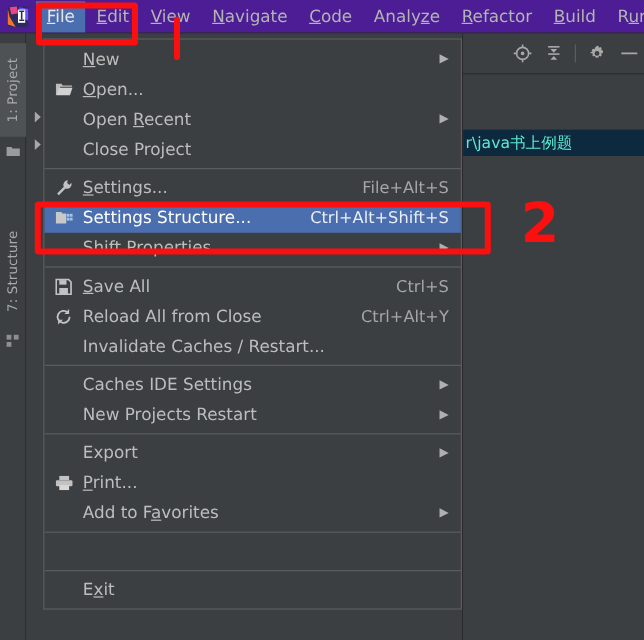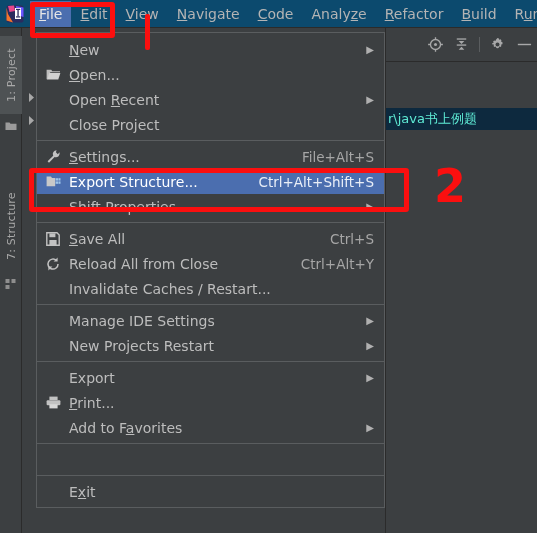--- a/index.html
+++ b/index.html
@@ -14,21 +14,21 @@
     position: relative;
     width: 537px; height: 533px;
     background: #3c3f41;
     color: #bbbbbb;
   }
 
   
   .menubar {
     position: absolute; left: 0; top: 0;
     width: 537px; height: 28px;
-    background: #0c4a6e;
+    background: #4c1d95;
     display: flex; align-items: center;
     border-bottom: 1px solid #2b2b2b;
   }
   .logo {
     width: 30px; height: 28px;
     display: flex; align-items: center; justify-content: center;
     flex: 0 0 auto;
   }
   .menu-item {
     height: 26px; padding: 0 9px;
@@ -307,21 +307,21 @@
     <div class="mrow hl">
       <span class="licon">
         <svg width="15" height="13" viewBox="0 0 15 13">
           <path d="M0.6 1.6h4.4l1 1.3h3.2v8.4H0.6z" fill="#c8c8c8"></path>
           <rect x="9.6" y="3.2" width="2.4" height="2.4" fill="#9fc6ea"></rect>
           <rect x="12.4" y="3.2" width="2.1" height="2.4" fill="#9fc6ea"></rect>
           <rect x="9.6" y="6.4" width="2.4" height="2.4" fill="#9fc6ea"></rect>
           <rect x="12.4" y="6.4" width="2.1" height="2.4" fill="#9fc6ea"></rect>
         </svg>
       </span>
-      <span class="label">Export Structure...</span>
+      <span class="label">Settings Structure...</span>
       <span class="accel">Ctrl+Alt+Shift+S</span>
     </div>
 
     <div class="mrow">
       <span class="label">Shift Properties</span>
       <span class="arrow">▶</span>
     </div>
 
     <div class="msep"></div>
 
@@ -349,21 +349,21 @@
       <span class="accel">Ctrl+Alt+Y</span>
     </div>
 
     <div class="mrow">
       <span class="label">Invalidate Caches / Restart...</span>
     </div>
 
     <div class="msep"></div>
 
     <div class="mrow">
-      <span class="label">Manage IDE Settings</span>
+      <span class="label">Caches IDE Settings</span>
       <span class="arrow">▶</span>
     </div>
 
     <div class="mrow">
       <span class="label">New Projects Restart</span>
       <span class="arrow">▶</span>
     </div>
 
     <div class="msep"></div>
 

